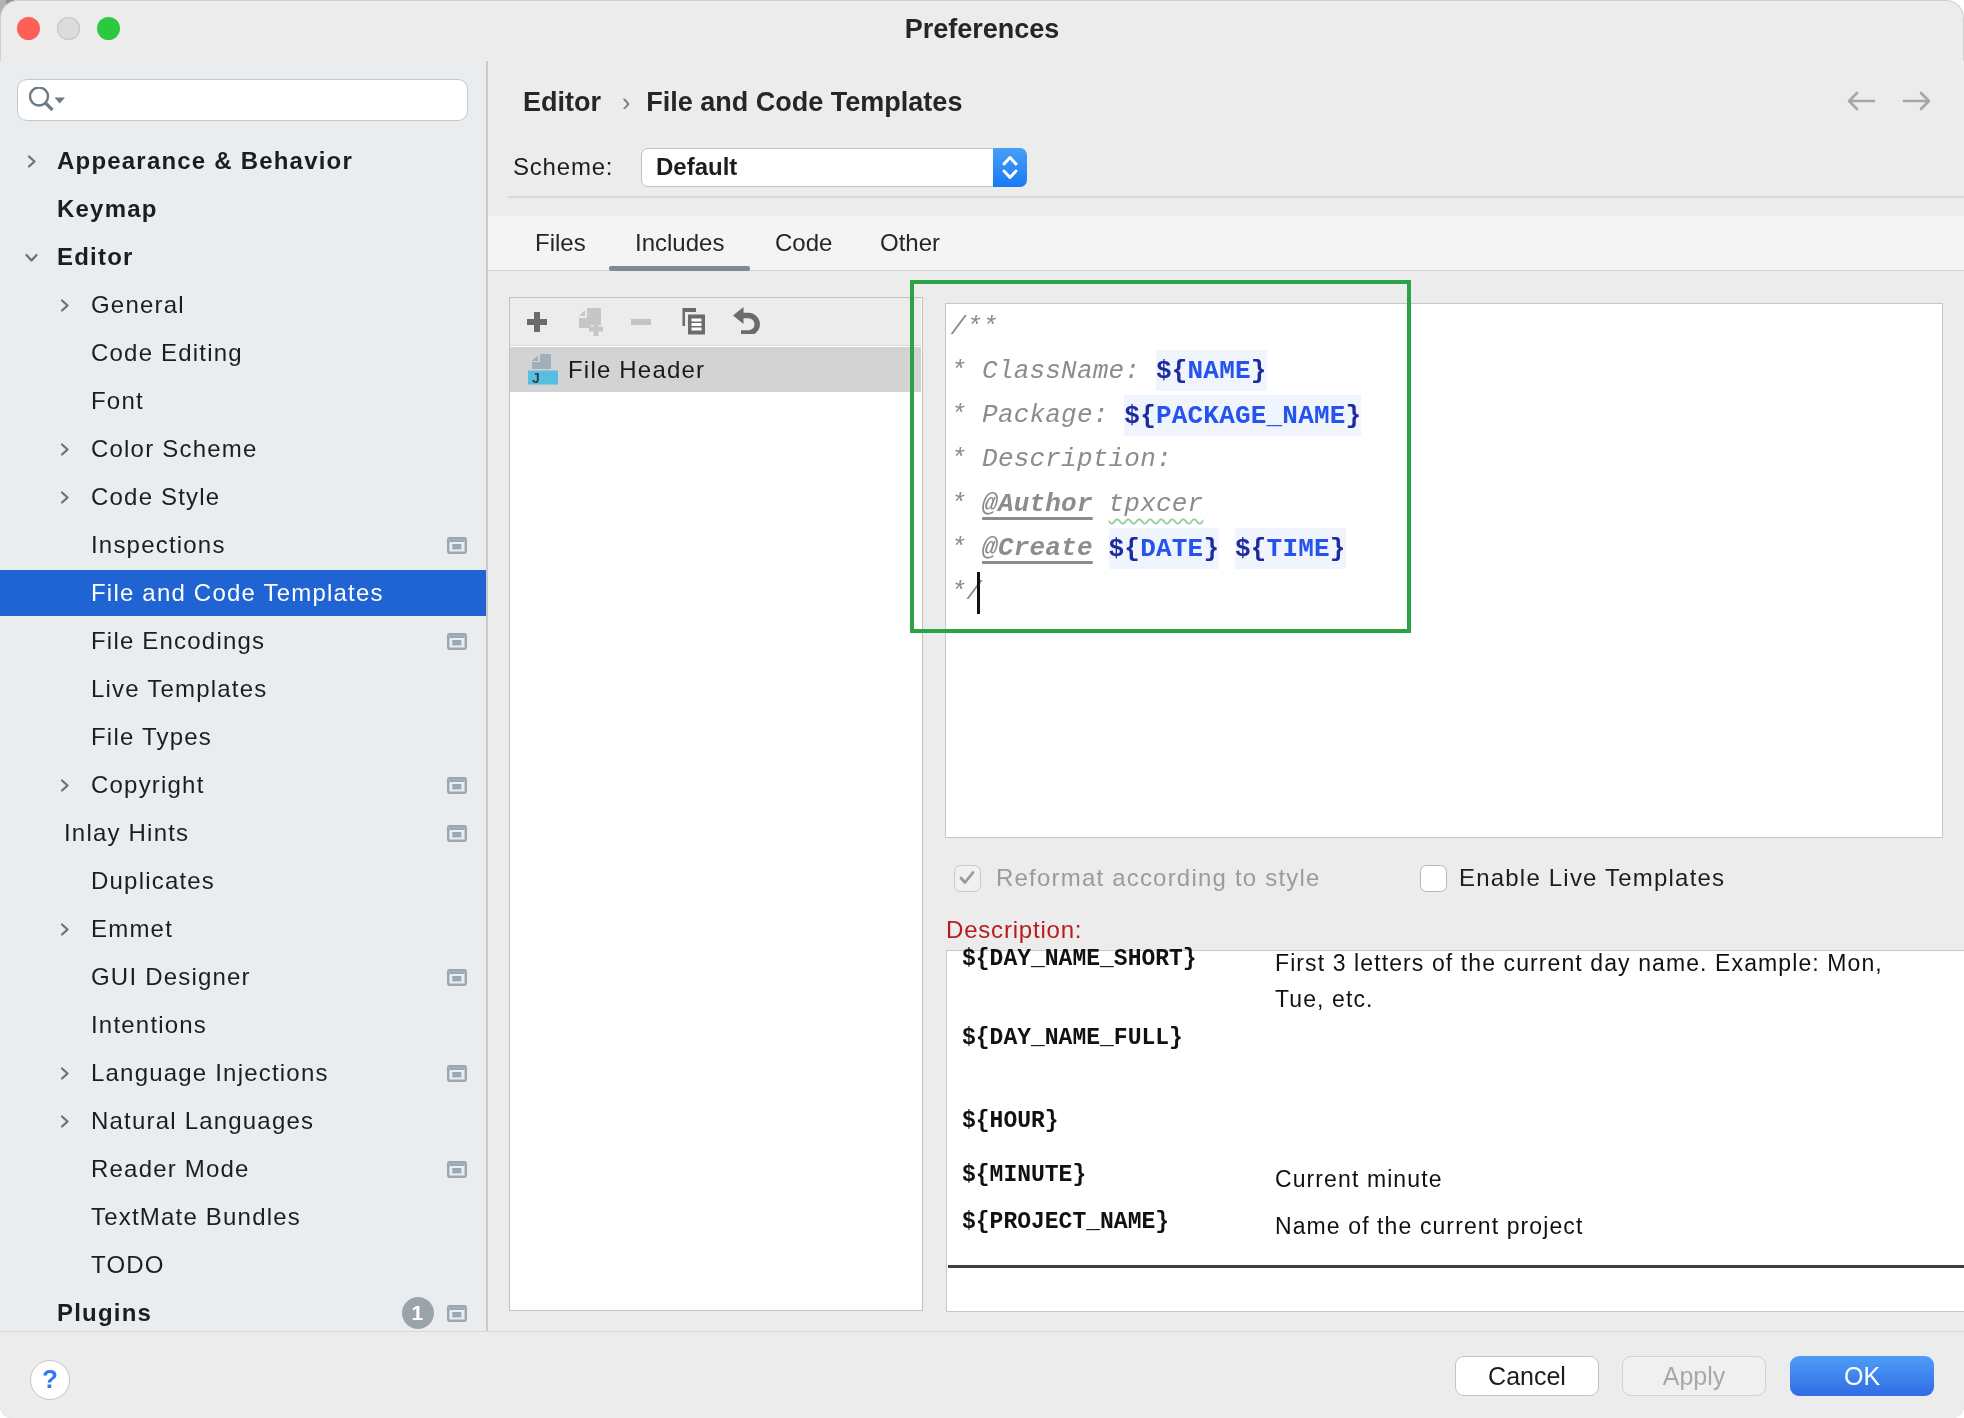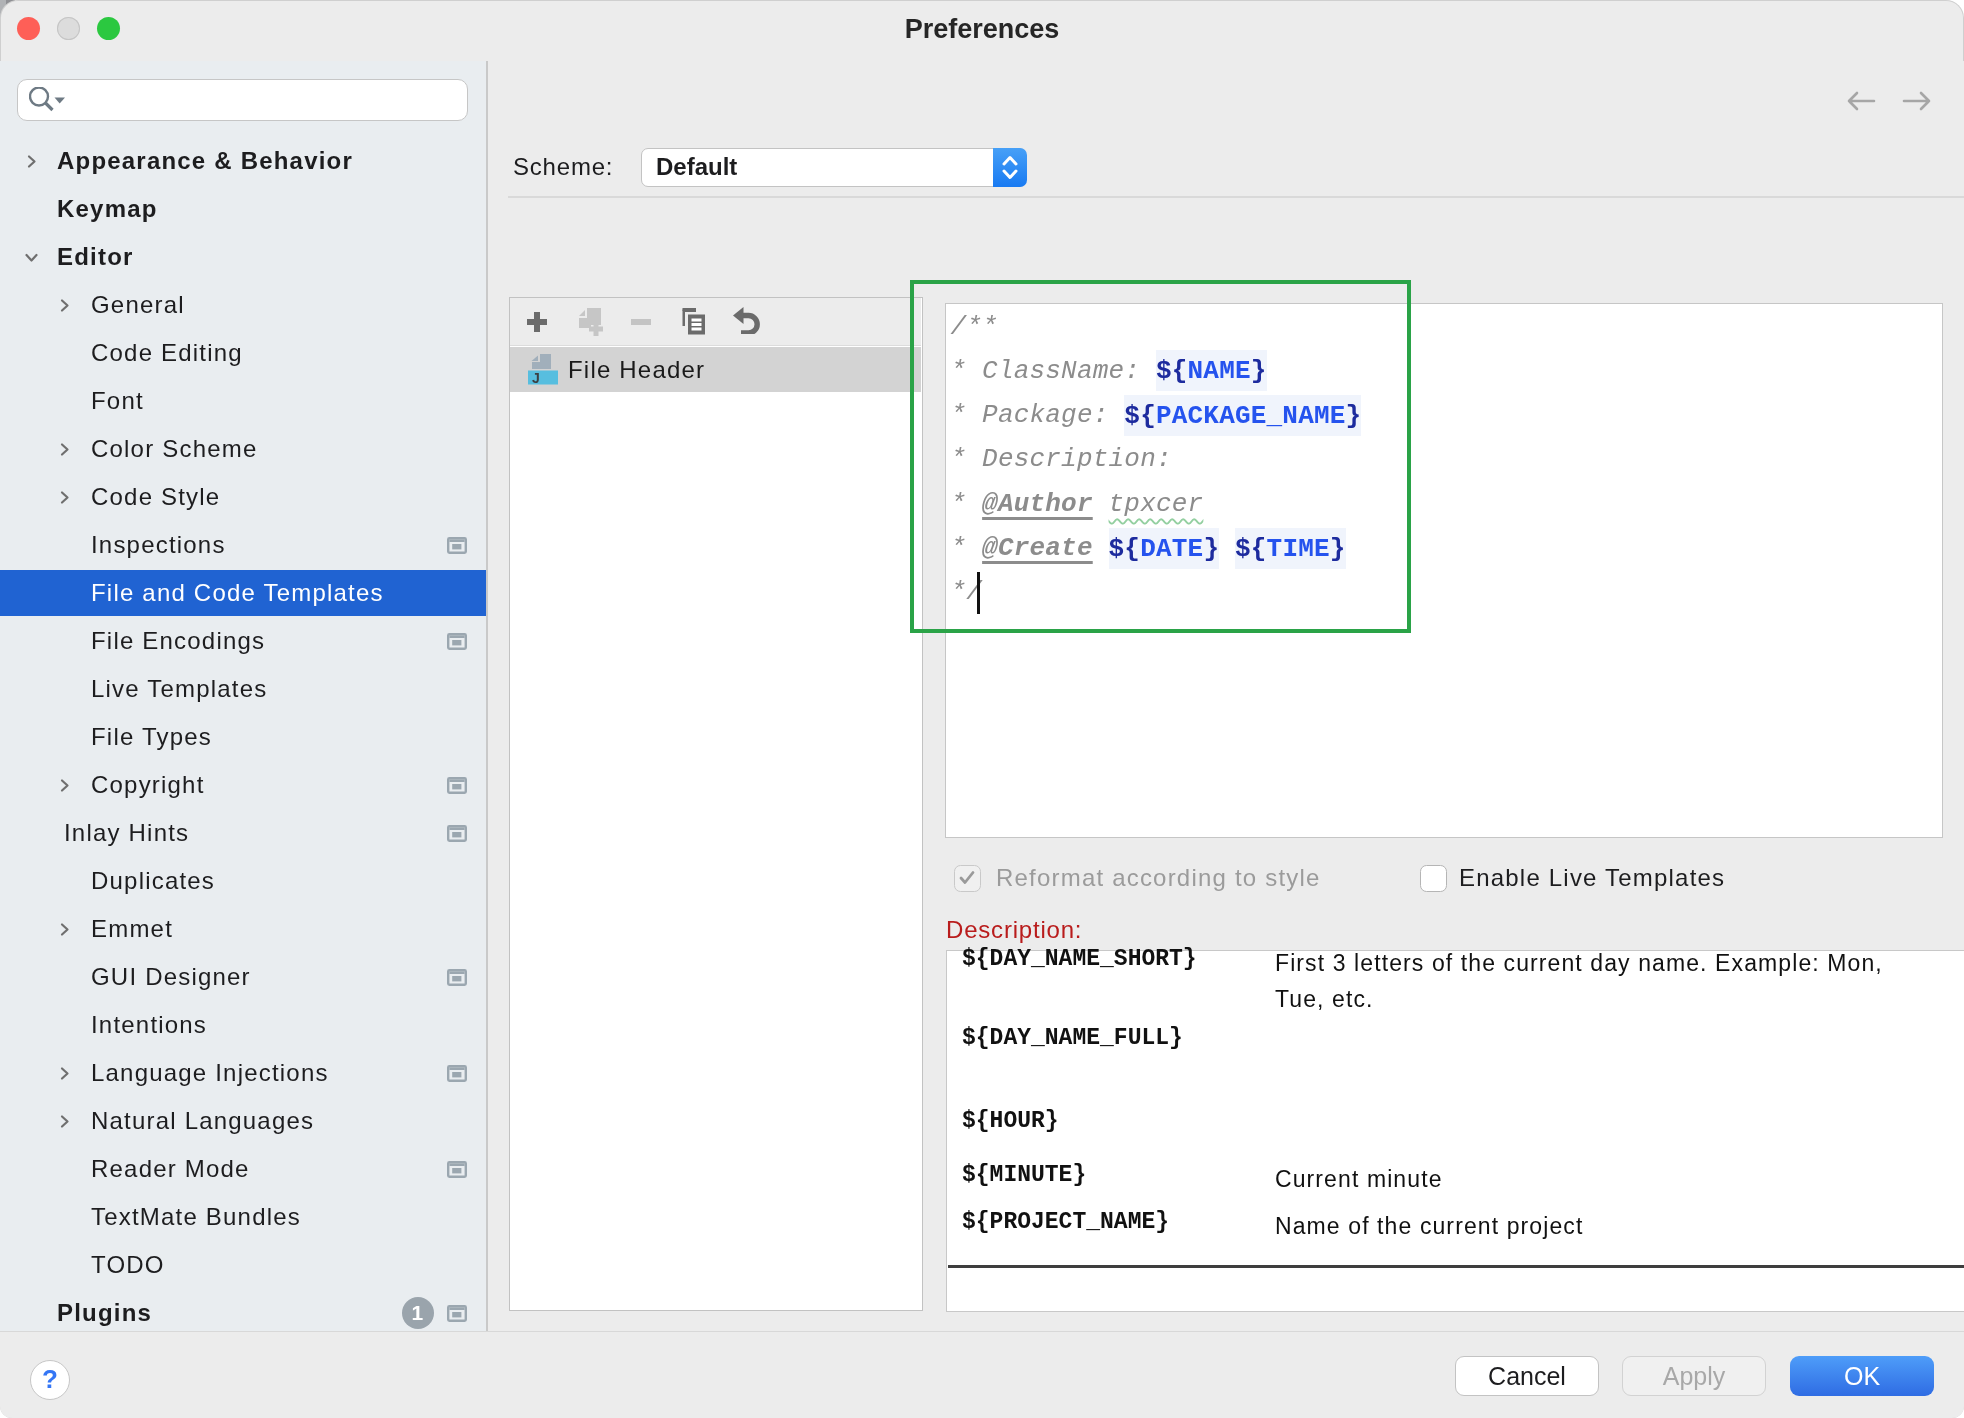--- a/index.html
+++ b/index.html
@@ -180,37 +180,45 @@
     <div class="row" style="top:1179.5px"><span style="margin-left:91px">TODO</span></div>
     <div class="row" style="top:1227.5px"><b style="margin-left:57px">Plugins</b><span style="position:absolute; right:52px; top:50%; margin-top:-16px; width:32px; height:32px; border-radius:50%; background:#9aa4ac; color:#fff; text-align:center; line-height:32px; font-size:21px; font-weight:bold;">1</span><span class="ricon"><svg width="20" height="17" viewBox="0 0 20 17">
             <rect x="1.2" y="1.2" width="17.6" height="14.6" rx="1.2" fill="none" stroke="#9ba7b0" stroke-width="2.4"></rect>
             <rect x="2.4" y="2.4" width="15.2" height="2.6" fill="#9ba7b0"></rect>
             <rect x="5.2" y="7" width="9.2" height="5.4" fill="#9ba7b0"></rect>
           </svg></span></div>
   </div>
   <div class="divider"></div>
 
   <div class="rpanel" id="rpanel">
+    <div class="crumb">Editor<span style="color:#7a7a7a; font-weight:normal; font-size:25px; margin:0 16px 0 21px;">›</span>File and Code Templates</div>
     <div class="navarrows" style="right:33px; top:24px;">
       <svg width="84" height="32" viewBox="0 0 84 32">
         <path d="M27 16 L2 16 M10 8 L2 16 L10 24" fill="none" stroke="#a6a6a6" stroke-width="2.6" stroke-linecap="round" stroke-linejoin="round"></path>
         <path d="M57 16 L82 16 M74 8 L82 16 L74 24" fill="none" stroke="#a6a6a6" stroke-width="2.6" stroke-linecap="round" stroke-linejoin="round"></path>
       </svg>
     </div>
     <div class="schemelbl">Scheme:</div>
     <div class="combo">
       <span style="position:absolute; left:14px; top:0; line-height:36px; font-size:24px; font-weight:bold;">Default</span>
       <span class="combocap">
         <svg width="34" height="39" viewBox="0 0 34 39">
           <path d="M11 16 L17 9.5 L23 16" fill="none" stroke="#fff" stroke-width="3" stroke-linecap="round" stroke-linejoin="round"></path>
           <path d="M11 23 L17 29.5 L23 23" fill="none" stroke="#fff" stroke-width="3" stroke-linecap="round" stroke-linejoin="round"></path>
         </svg>
       </span>
     </div>
     <div class="sepline"></div>
+    <div class="tabstrip">
+      <span class="tab" style="left:47px">Files</span>
+      <span class="tab" style="left:147px">Includes</span>
+      <span class="tab" style="left:287px">Code</span>
+      <span class="tab" style="left:392px">Other</span>
+      <span style="position:absolute; left:121px; top:50.5px; width:141px; height:5px; background:#7e8b97; border-radius:2px;"></span>
+    </div>
   </div>
 
   <div class="listpanel" id="listpanel">
     <div class="ltoolbar">
 
       <svg width="22" height="22" viewBox="0 0 22 22" style="position:absolute; left:16px; top:13px;">
         <path d="M11 1 V21 M1 11 H21" stroke="#6b6b6b" stroke-width="6"></path>
       </svg>
 
       <svg width="28" height="29" viewBox="0 0 28 29" style="position:absolute; left:67px; top:10px;">

